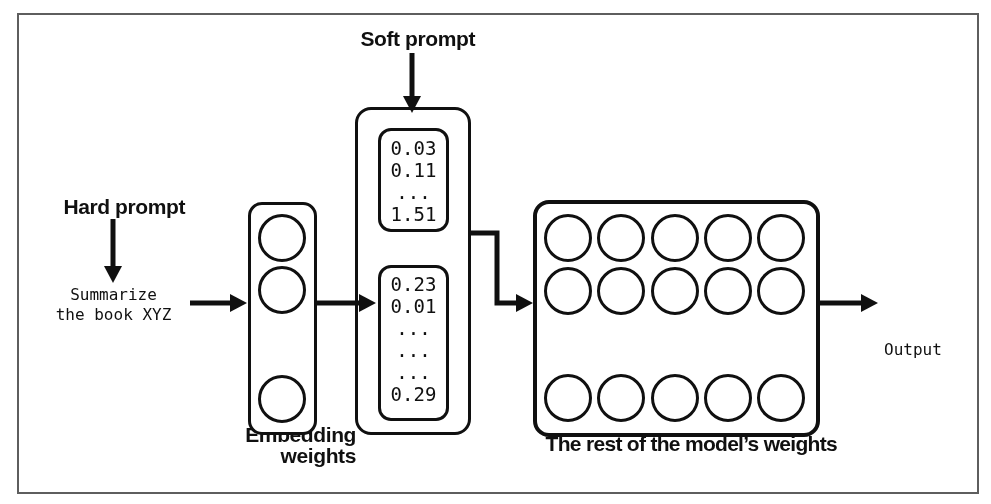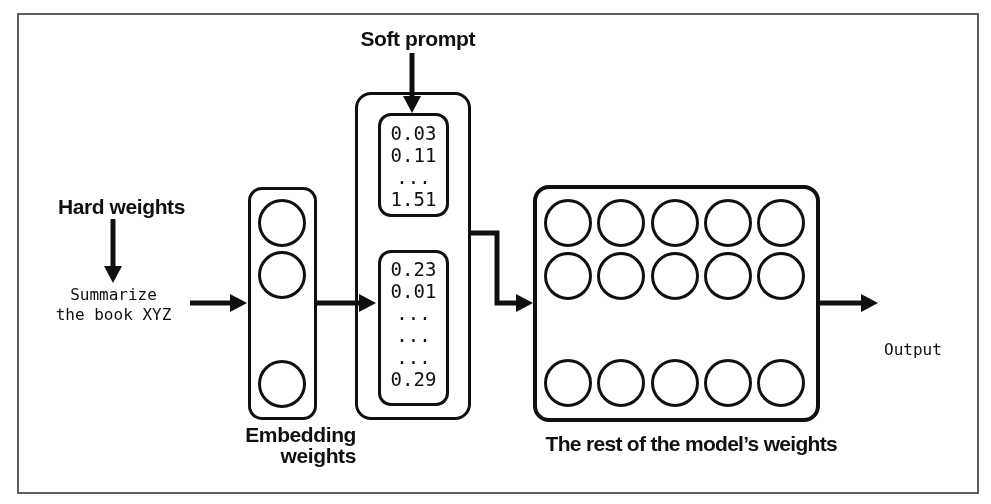--- a/index.html
+++ b/index.html
@@ -16,21 +16,21 @@
     overflow:hidden;
     font-family:"Liberation Sans", sans-serif;
   }
   .frame{
     position:absolute;
     left:17px; top:13px; width:962px; height:481px;
     border:2px solid var(--frame);
     background:transparent;
   }
   
-  .box{ position:absolute; border:3px solid var(--ink); background:var(--bg); }
+  .box{ position:absolute; border:3px solid var(--ink); background:var(--bg);margin-top:15px; }
   .ebox{ left:248px; top:187px; width:69px; height:233px; border-radius:14px; }
   .soft-container{ left:355px; top:92px; width:116px; height:328px; border-radius:16px; background:transparent; }
   .vbox{ left:378px; width:71px; border-radius:13px; text-align:center; }
   .vbox1{ top:113px; height:104px; padding-top:6px; }
   .vbox2{ top:250px; height:156px; padding-top:5px; }
   .vrow{
     font-family:"DejaVu Sans Mono", monospace;
     font-size:19px; line-height:22px;
     color:var(--ink); letter-spacing:0;
   }
@@ -62,21 +62,21 @@
   .overlay line, .overlay polyline{ stroke:var(--ink); stroke-width:5; fill:none; }
   .overlay polygon{ fill:var(--ink); stroke:none; }
 </style>
 </head>
 <body>
 
 <div class="canvas">
   <div class="frame"></div>
 
   <div class="blabel soft-label">Soft prompt</div>
-  <div class="blabel hard-label">Hard weights</div>
+  <div class="blabel hard-label">Hard prompt</div>
   <div class="mono prompt-text">Summarize
 the book XYZ</div>
   <div class="blabel ebox-label">Embedding
 weights</div>
   <div class="blabel rest-label">The rest of the model’s weights</div>
   <div class="mono output-label">Output</div>
 
   <div class="box ebox">
     <div class="circle" style="left:7px;top:9px"></div>
     <div class="circle" style="left:7px;top:61px"></div>

